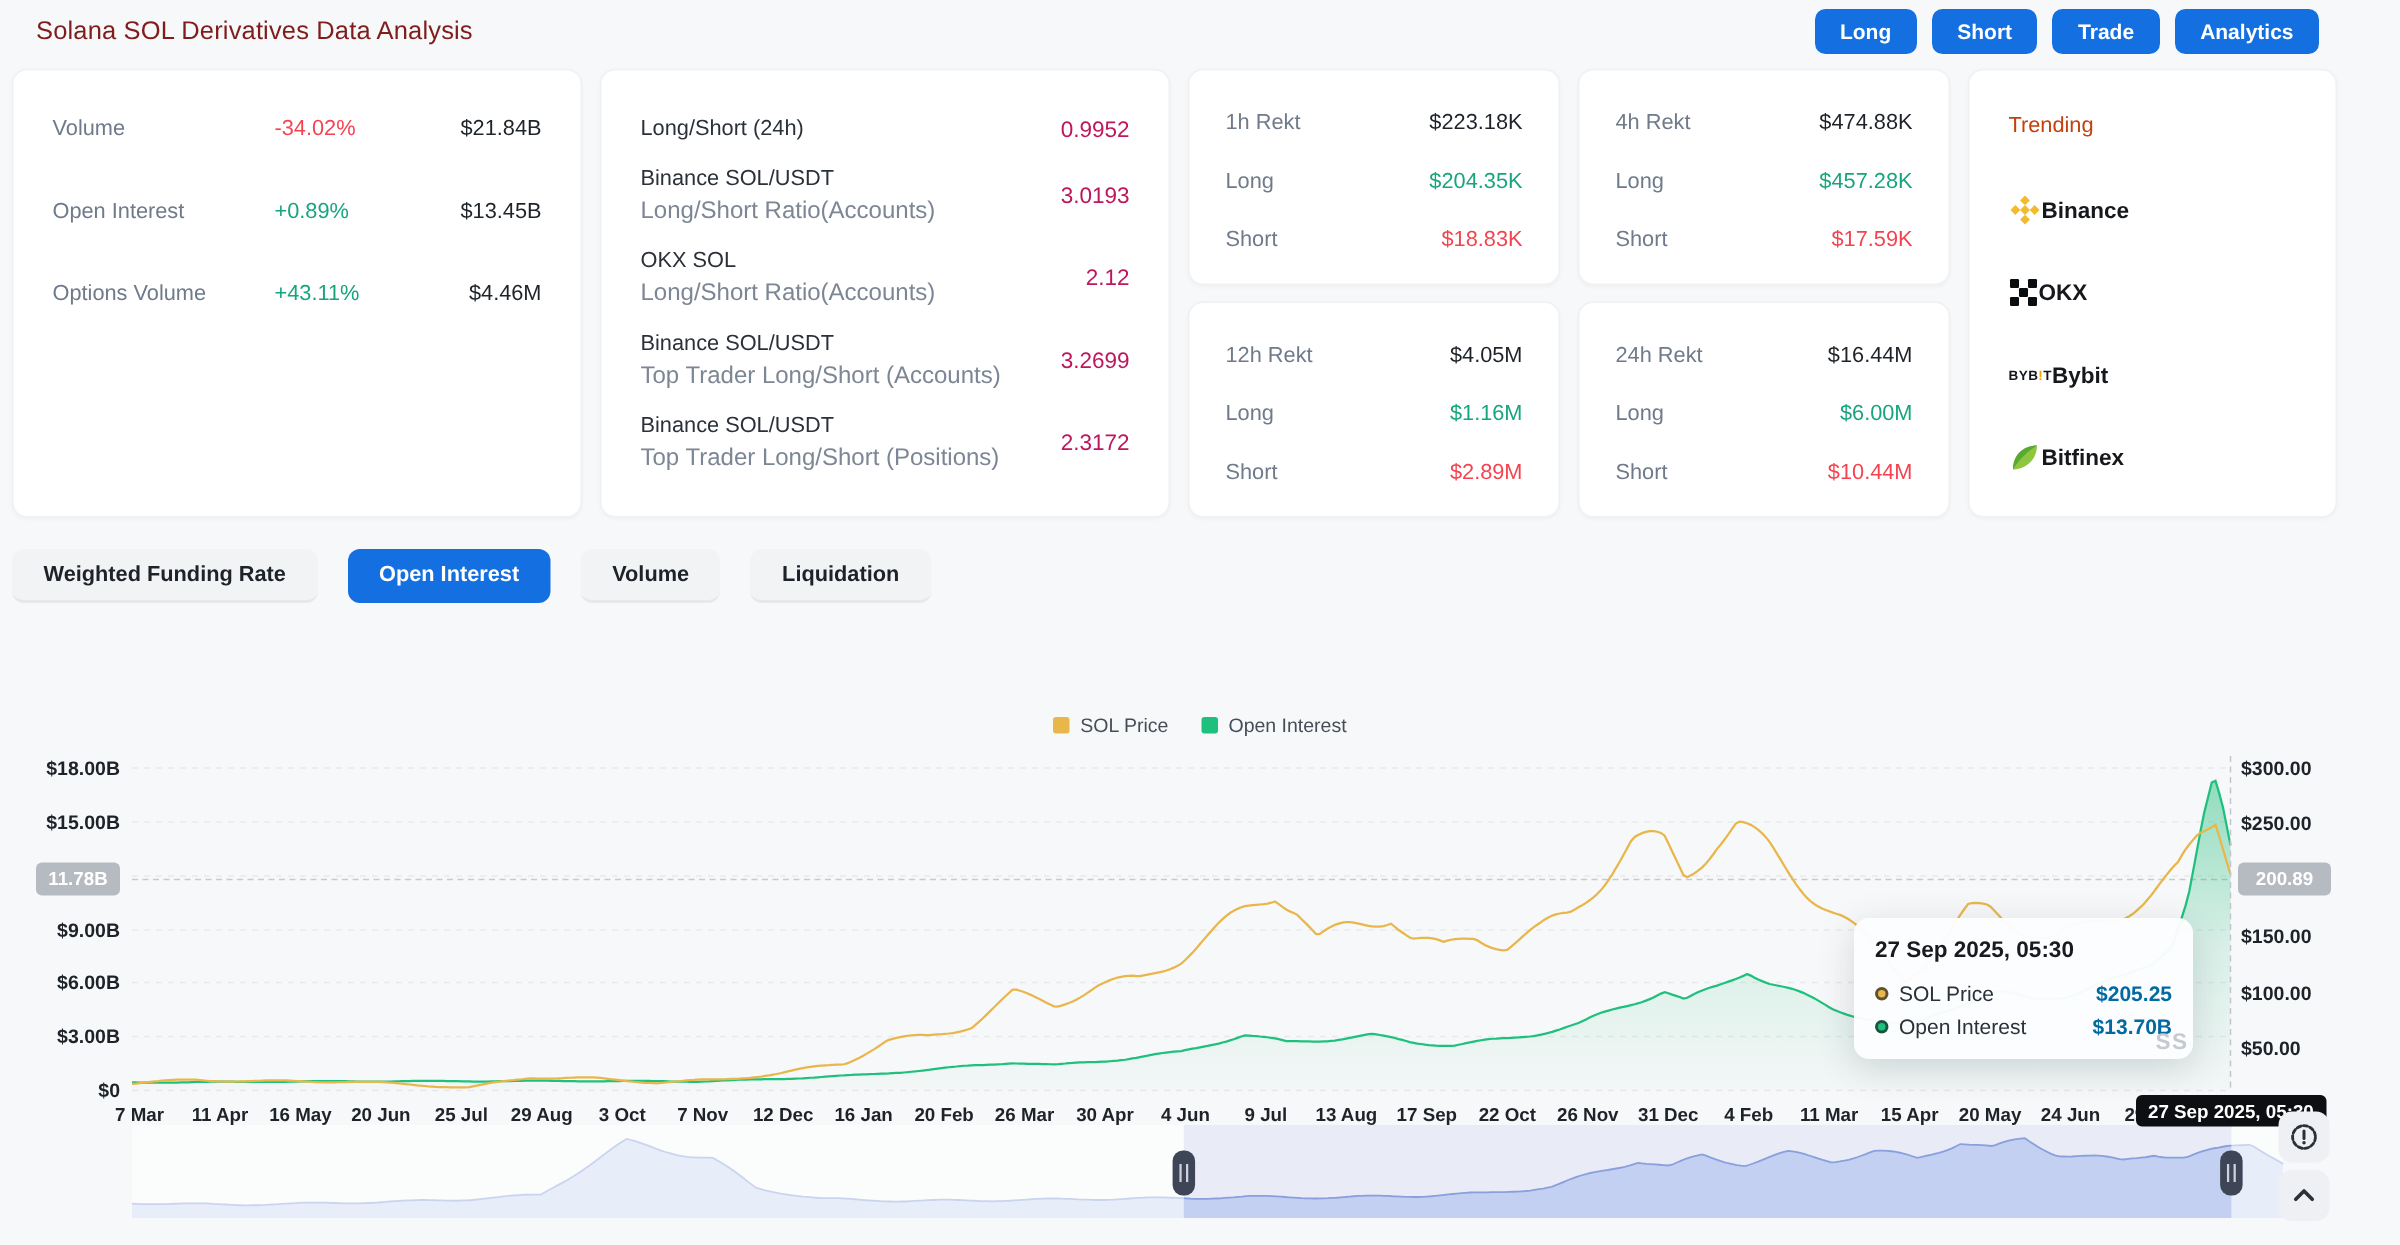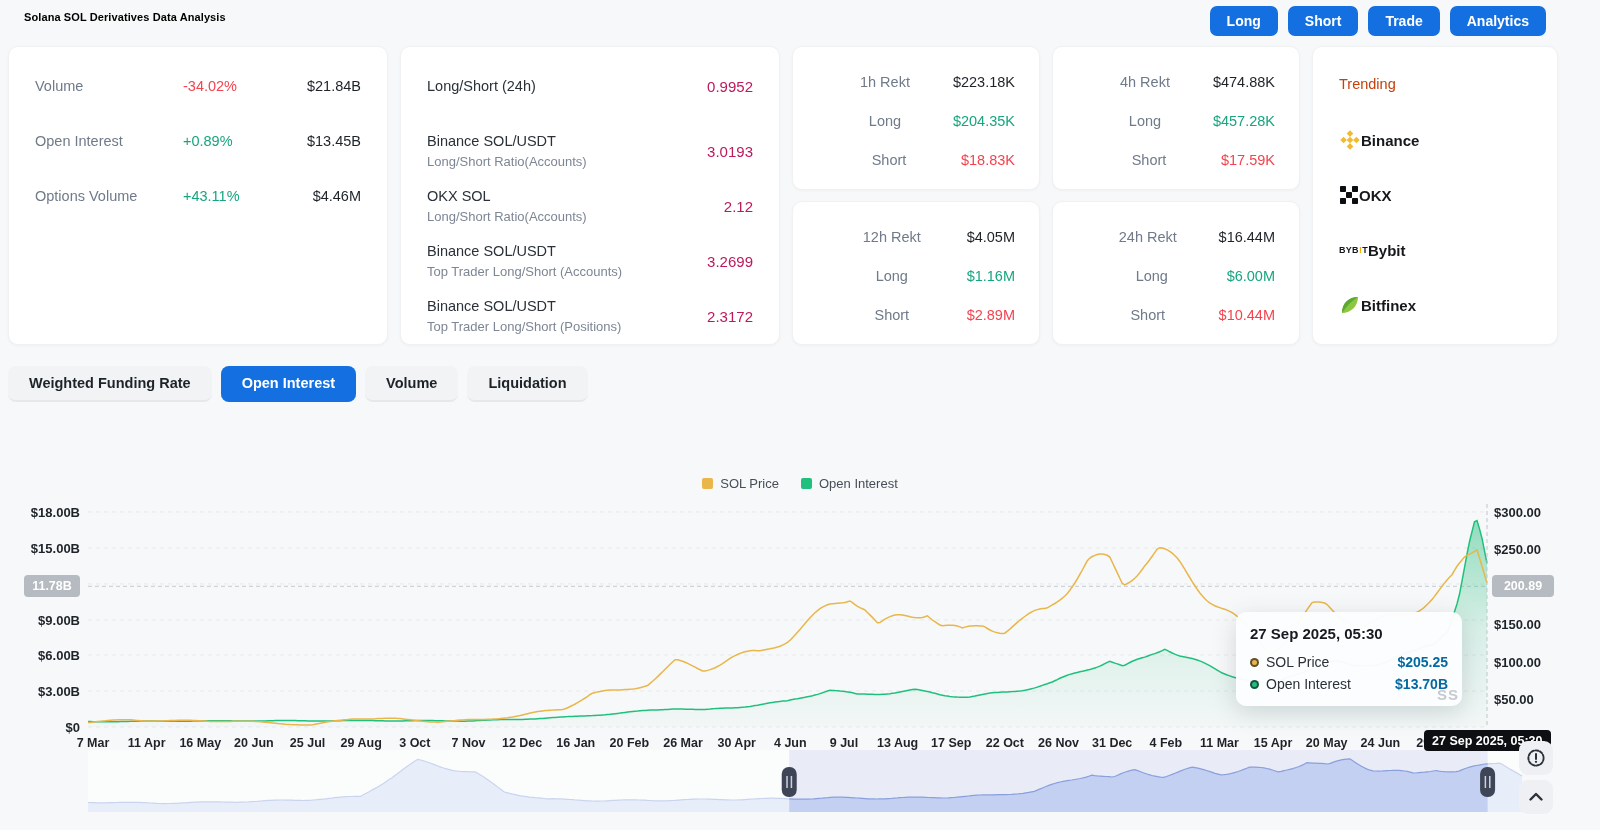--- a/index.html
+++ b/index.html
@@ -1,54 +1,54 @@
 <!DOCTYPE html>
 <html><head>
 <meta charset="utf-8">
 <style>
   html,body{margin:0;padding:0;}
   body{width:1600px;height:830px;background:#f7f8f9;font-family:"Liberation Sans",sans-serif;color:#1e2329;overflow:hidden;position:relative;}
   .page{position:absolute;inset:0;}
   
   .header{position:absolute;top:0;left:0;right:0;height:44px;}
-  .header h1{position:absolute;left:24px;top:11px;margin:0;font-size:11px;font-weight:700;color:#000000;letter-spacing:.1px;}
+  .header h1{position:absolute;left:24px;top:11px;margin:0;font-size:17px;font-weight:400;color:#7f1d1d;letter-spacing:.1px;}
   .header-actions{position:absolute;right:54px;top:6px;display:flex;gap:10px;}
   .hbtn{background:#1470e0;color:#fff;border:none;border-radius:7px;font-family:inherit;font-size:14px;font-weight:700;padding:7px 17px;cursor:pointer;}
   
   .cards-row{position:absolute;top:46px;left:8px;display:grid;grid-template-columns:380px 380px 248px 248px 246px;gap:12px;}
   .card{background:#fff;border:1px solid #f0f1f3;border-radius:10px;box-shadow:0 1px 3px rgba(0,0,0,.04);box-sizing:border-box;}
   .tall{height:299px;}
   .stack{display:flex;flex-direction:column;gap:11px;}
   .rekt{height:144px;padding:25px 24px 0;}
   .stats{padding:29px 26px 0;}
   .srow{display:flex;align-items:center;height:20px;margin-bottom:35px;font-size:14.5px;}
   .srow .lbl{flex:1;color:#6f7a8a;}
   .srow .chg{width:86px;text-align:left;font-weight:500;}
   .srow .val{width:92px;text-align:right;color:#1e2329;font-weight:500;}
   .up{color:#17a57f;} .down{color:#f4434f;}
   .ratios{padding:29px 26px 0;}
   .rrow{display:flex;align-items:center;margin-bottom:13px;}
-  .rrow.single{height:20px;margin-bottom:34px;}
+  .rrow.single{height:20px;margin-bottom:13px;}
   .rrow .rlbl{flex:1;}
   .rrow .rmain{font-size:14.5px;color:#2b3139;}
-  .rrow .rsub{font-size:13px;color:#7d8695;margin-top:5px;}
+  .rrow .rsub{font-size:16px;color:#7d8695;margin-top:5px;}
   .rrow .rval{color:#be185d;font-size:15px;font-weight:500;text-align:right;}
   .rrow.double{height:42px;}
   .krow{display:flex;align-items:center;height:20px;margin-bottom:19px;font-size:14.5px;}
-  .krow .lbl{flex:1;color:#6f7a8a;text-align:center;}
+  .krow .lbl{flex:1;color:#6f7a8a;}
   .krow .val{text-align:right;font-weight:500;}
   .krow .val.total{color:#1e2329;}
   .trending{padding:29px 26px 0;}
   .trend-title{font-size:14.5px;color:#c2410c;height:20px;margin-bottom:33px;}
   .titem{display:flex;align-items:center;height:22px;margin-bottom:33px;cursor:pointer;}
   .titem .tname{font-size:15px;font-weight:700;color:#16181c;}
   .bybit-word{font-size:9px;font-weight:800;letter-spacing:.3px;color:#12161c;}
   .bybit-word i{color:#f7a600;font-style:normal;}
   
-  .tabs{position:absolute;top:366px;left:8px;display:flex;gap:9px;}
+  .tabs{position:absolute;top:366px;left:8px;display:flex;gap:20px;}
   .tab{height:36px;display:flex;align-items:center;padding:0 21px;border-radius:8px;background:#f2f3f5;border-bottom:2px solid #e7e8eb;font-size:14.5px;font-weight:700;color:#1e2329;cursor:pointer;box-sizing:border-box;}
   .tab.active{background:#1470e0;border-bottom:2px solid #1470e0;color:#fff;}
   .section-title{position:absolute;top:424px;left:9px;margin:0;font-size:19px;font-weight:700;color:#15171b;}
   
   .chart-wrap{position:absolute;top:470px;left:0;width:1600px;height:360px;}
   .legend{position:absolute;top:6px;left:0;width:1600px;display:flex;justify-content:center;gap:22px;}
   .litem{display:flex;align-items:center;gap:7px;cursor:pointer;}
   .lswatch{width:11px;height:11px;border-radius:2px;}
   .ltext{font-size:13px;color:#474d57;}
   #chart-svg{position:absolute;top:0;left:0;}

